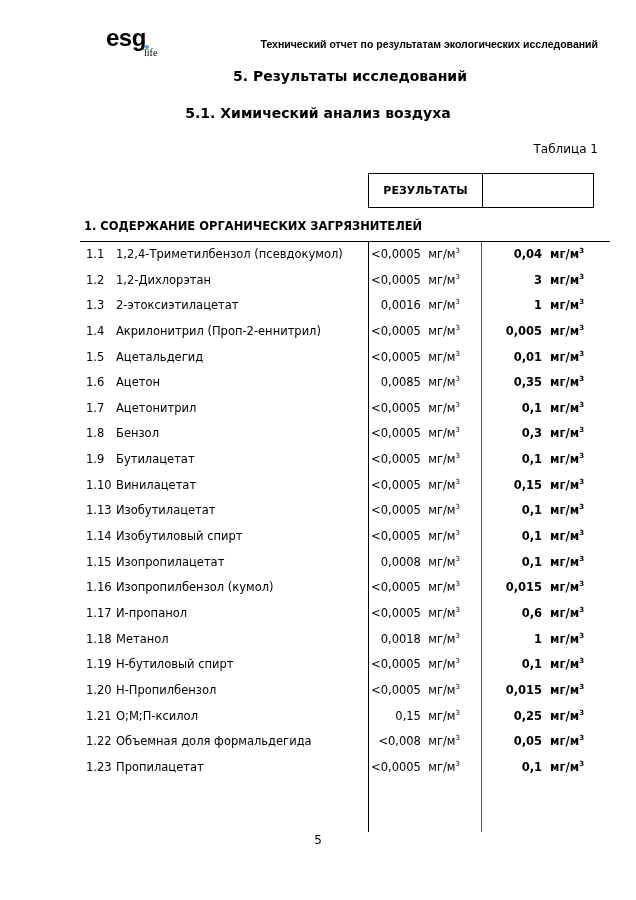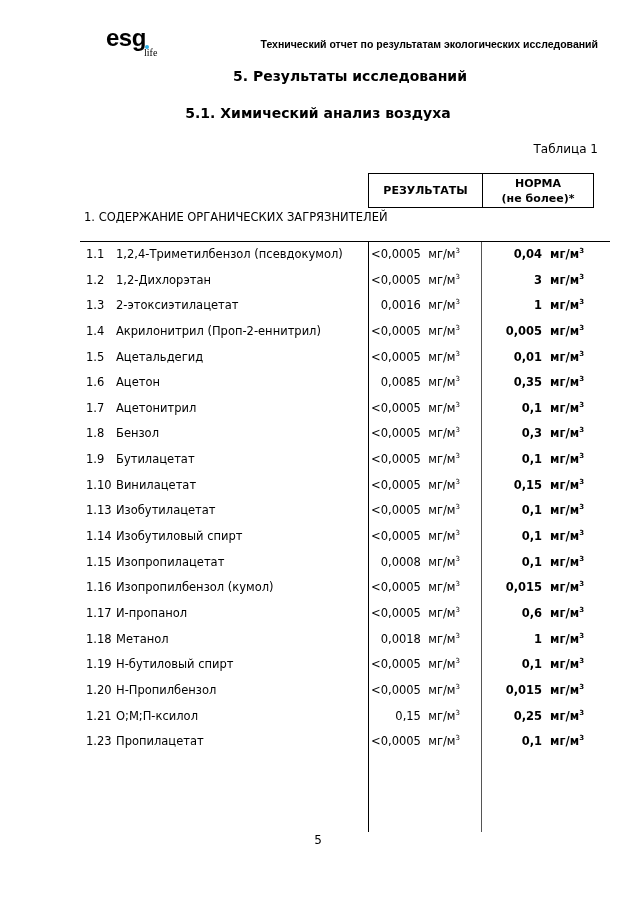--- a/index.html
+++ b/index.html
@@ -12,21 +12,21 @@
   .logo-dot { position: absolute; left: 39px; top: 19px; width: 4px; height: 4px; border-radius: 50%; background: #2fb0e6; }
   .logo-sub { position: absolute; left: 38px; top: 22px; font-family: "Liberation Serif", serif; font-size: 10px; line-height: 10px; }
   .header-title { position: absolute; right: 38px; top: 38px; font-family: "Liberation Sans", sans-serif; font-weight: bold; font-size: 10.5px; }
   .h1 { position: absolute; left: 0; width: 636px; text-align: center; top: 68px; font-weight: bold; font-size: 14px; font-family: "DejaVu Sans", sans-serif; padding-left: 32px; }
   .h2 { position: absolute; left: 0; width: 636px; text-align: center; top: 105px; font-weight: bold; font-size: 14px; font-family: "DejaVu Sans", sans-serif; }
   .table-caption { position: absolute; right: 38px; top: 142px; font-size: 12px; }
   .thead { position: absolute; left: 368px; top: 173px; width: 226px; height: 35px; border: 1px solid #000; display: flex; box-sizing: border-box; }
   .thead .th { display: flex; align-items: center; justify-content: center; text-align: center; font-weight: bold; font-size: 11px; line-height: 15px; }
   .thead .th1 { width: 113px; border-right: 1px solid #000; }
   .thead .th2 { flex: 1; }
-  .section-title { position: absolute; left: 84px; top: 210px; font-weight: normal; font-size: 11.5px; }
+  .section-title { position: absolute; left: 84px; top: 219px; font-weight: bold; font-size: 11.5px; }
   .rule { position: absolute; left: 80px; top: 241px; width: 530px; height: 1px; background: #000; }
   .vline { position: absolute; top: 242px; height: 590px; width: 1px; }
   .vline1 { left: 368px; background: #000; }
   .vline2 { left: 481px; background: #555; }
   .rows { position: absolute; left: 0; top: 242px; width: 636px; }
   .row { position: relative; height: 25.65px; font-size: 11.5px; }
   .row span { position: absolute; top: 5px; white-space: nowrap; }
   .num { left: 86px; }
   .name { left: 116px; }
   .res { right: 176px; text-align: right; }
@@ -44,26 +44,20 @@
 </div>
 <div class="header-title">Технический отчет по результатам экологических исследований</div>
 
 <div class="h1">5. Результаты исследований</div>
 <div class="h2">5.1. Химический анализ воздуха</div>
 
 <div class="table-caption">Таблица 1</div>
 
 <div class="thead">
   <div class="th th1">РЕЗУЛЬТАТЫ</div>
-  <div class="th th2">
-    <div>
-      <div>НОРМА</div>
-      <div>(не более)*</div>
-    </div>
-  </div>
 </div>
 
 <div class="section-title">1. СОДЕРЖАНИЕ ОРГАНИЧЕСКИХ ЗАГРЯЗНИТЕЛЕЙ</div>
 <div class="rule"></div>
 <div class="vline vline1"></div>
 <div class="vline vline2"></div>
 
 <div class="rows" id="rows">
     <div class="row">
       <span class="num">1.1</span>
@@ -173,20 +167,26 @@
       <span class="res"><span style="position:static">&lt;0,0005</span>&nbsp; <span style="position:static">мг/м</span><sup>3</sup></span>
       <span class="norm"><span style="position:static">0,015</span>&nbsp; <span style="position:static">мг/м</span><sup>3</sup></span>
     </div>
     <div class="row">
       <span class="num">1.21</span>
       <span class="name">О;М;П-ксилол</span>
       <span class="res"><span style="position:static">0,15</span>&nbsp; <span style="position:static">мг/м</span><sup>3</sup></span>
       <span class="norm"><span style="position:static">0,25</span>&nbsp; <span style="position:static">мг/м</span><sup>3</sup></span>
     </div>
     <div class="row">
+      <span class="num">1.22</span>
+      <span class="name">Объемная доля формальдегида</span>
+      <span class="res"><span style="position:static">&lt;0,008</span>&nbsp; <span style="position:static">мг/м</span><sup>3</sup></span>
+      <span class="norm"><span style="position:static">0,05</span>&nbsp; <span style="position:static">мг/м</span><sup>3</sup></span>
+    </div>
+    <div class="row">
       <span class="num">1.23</span>
       <span class="name">Пропилацетат</span>
       <span class="res"><span style="position:static">&lt;0,0005</span>&nbsp; <span style="position:static">мг/м</span><sup>3</sup></span>
       <span class="norm"><span style="position:static">0,1</span>&nbsp; <span style="position:static">мг/м</span><sup>3</sup></span>
     </div>
   </div>
 
 <div class="page-number">5</div>
 
 </body></html>

